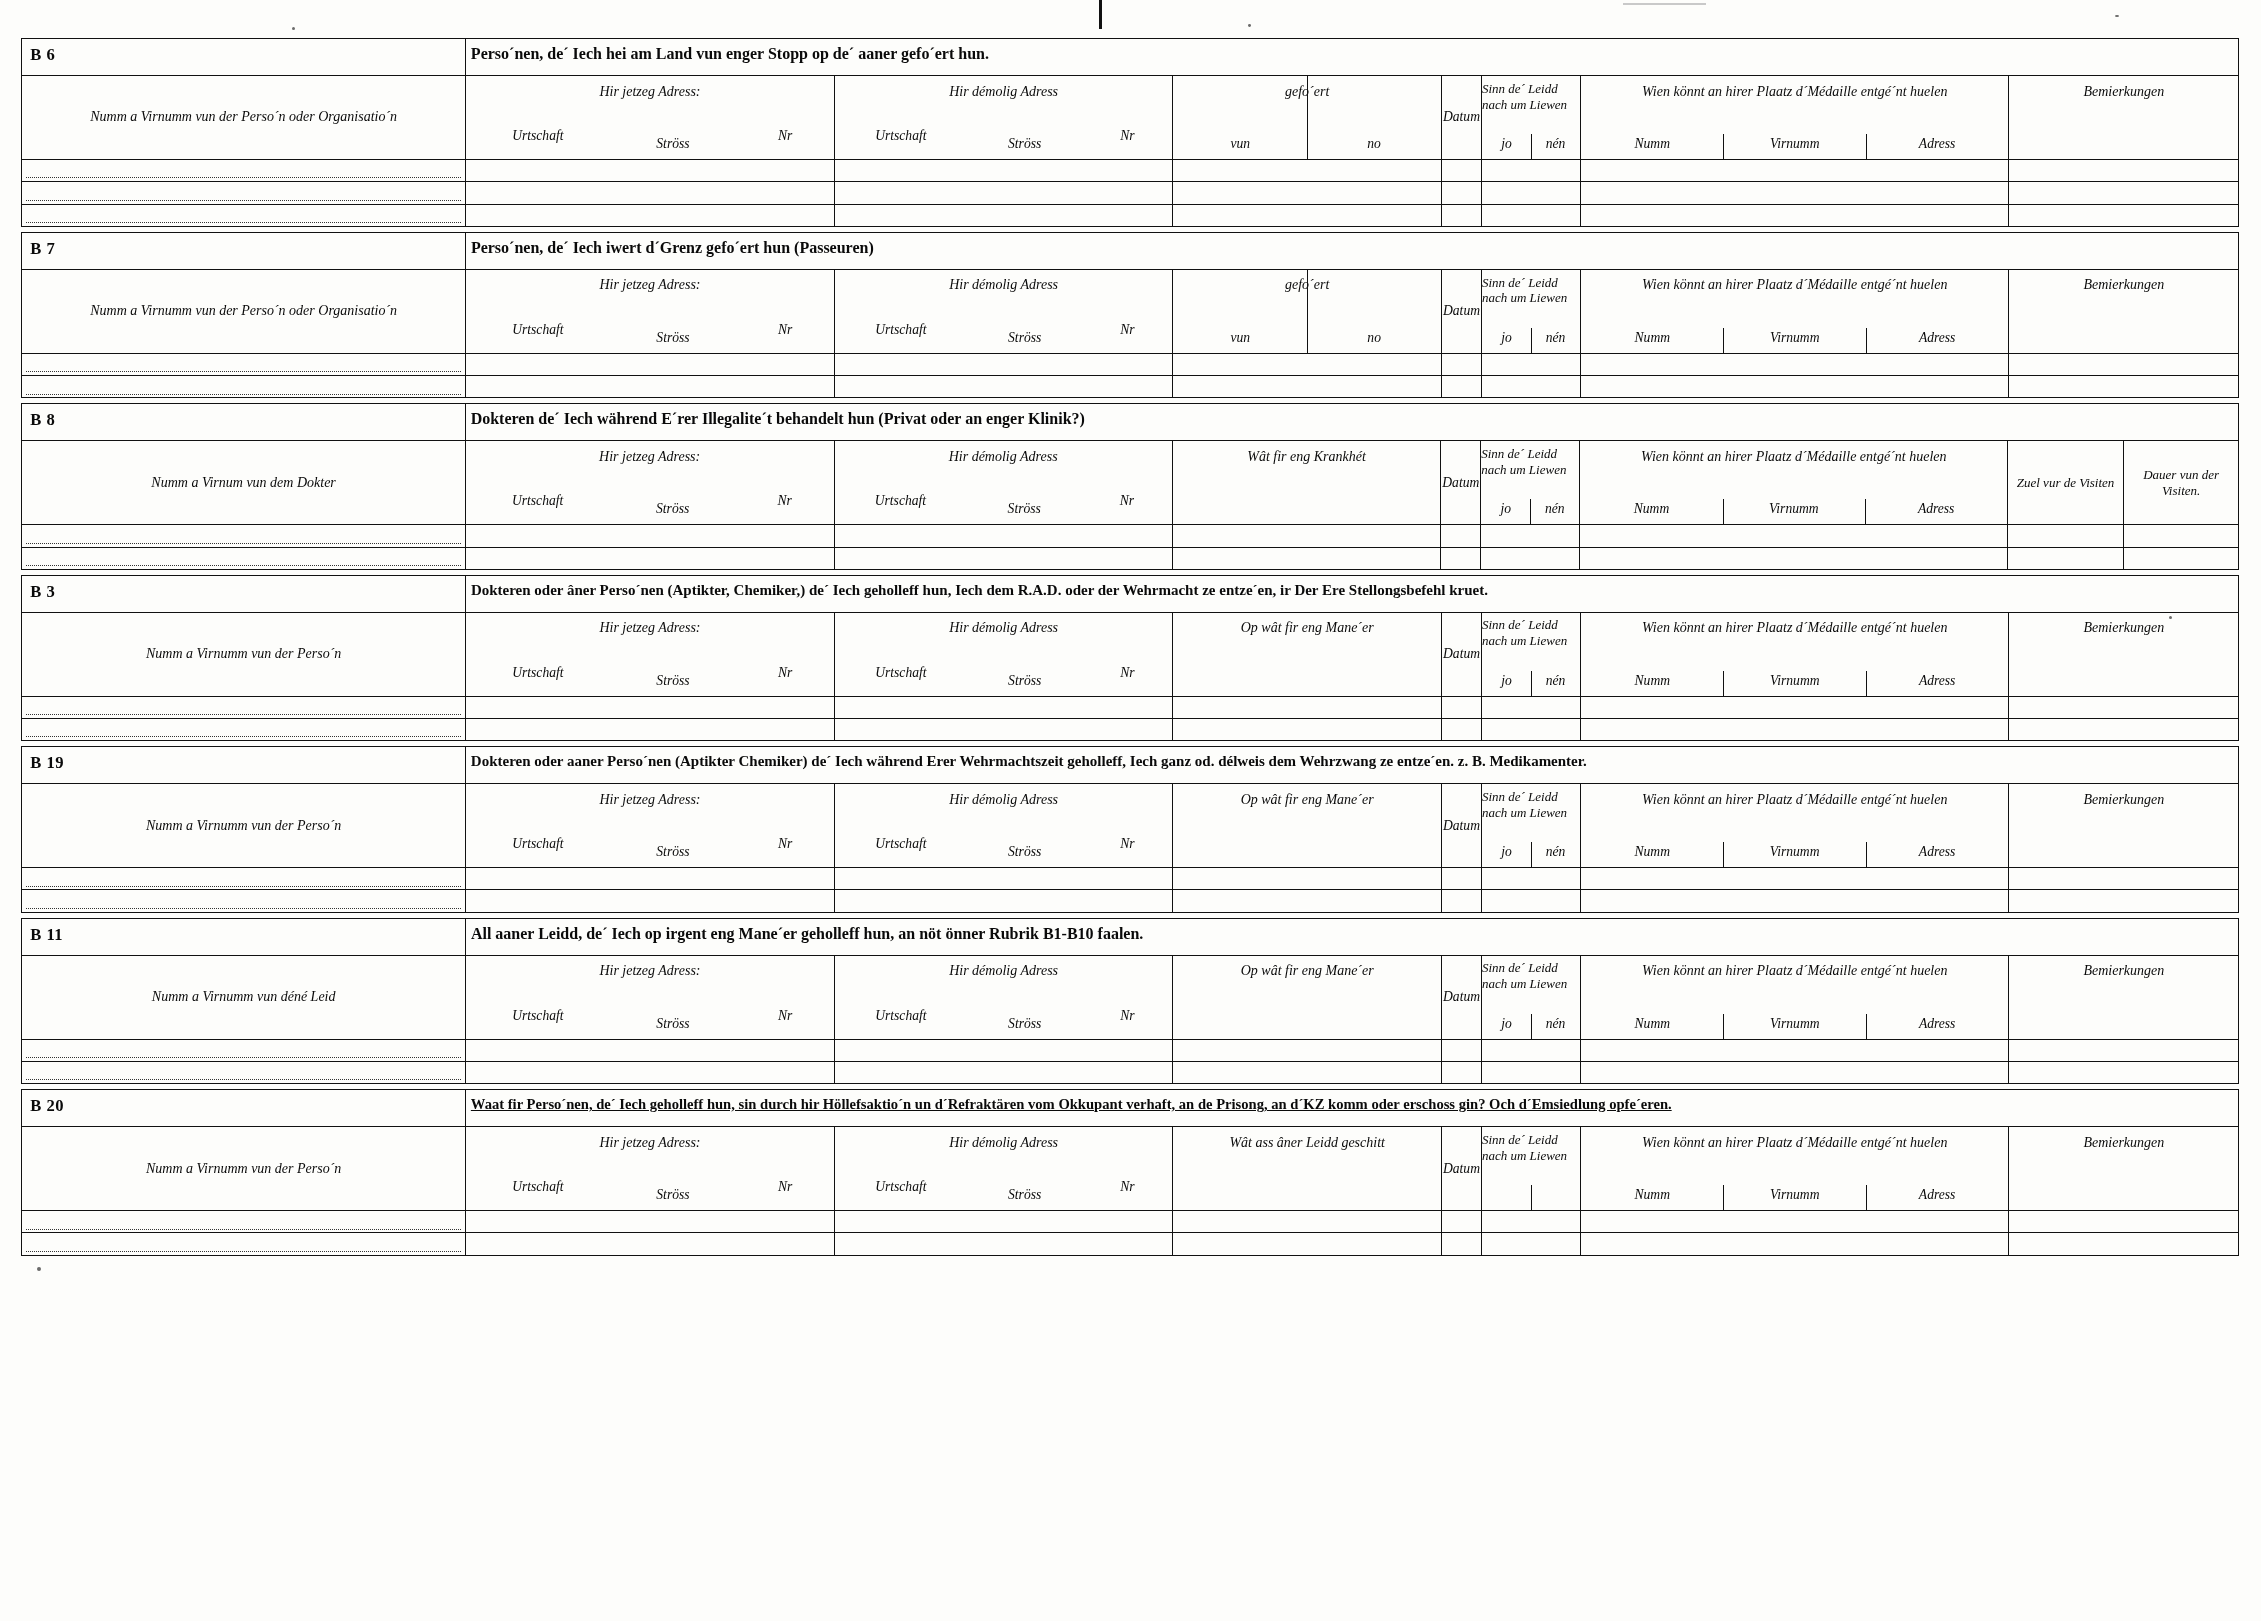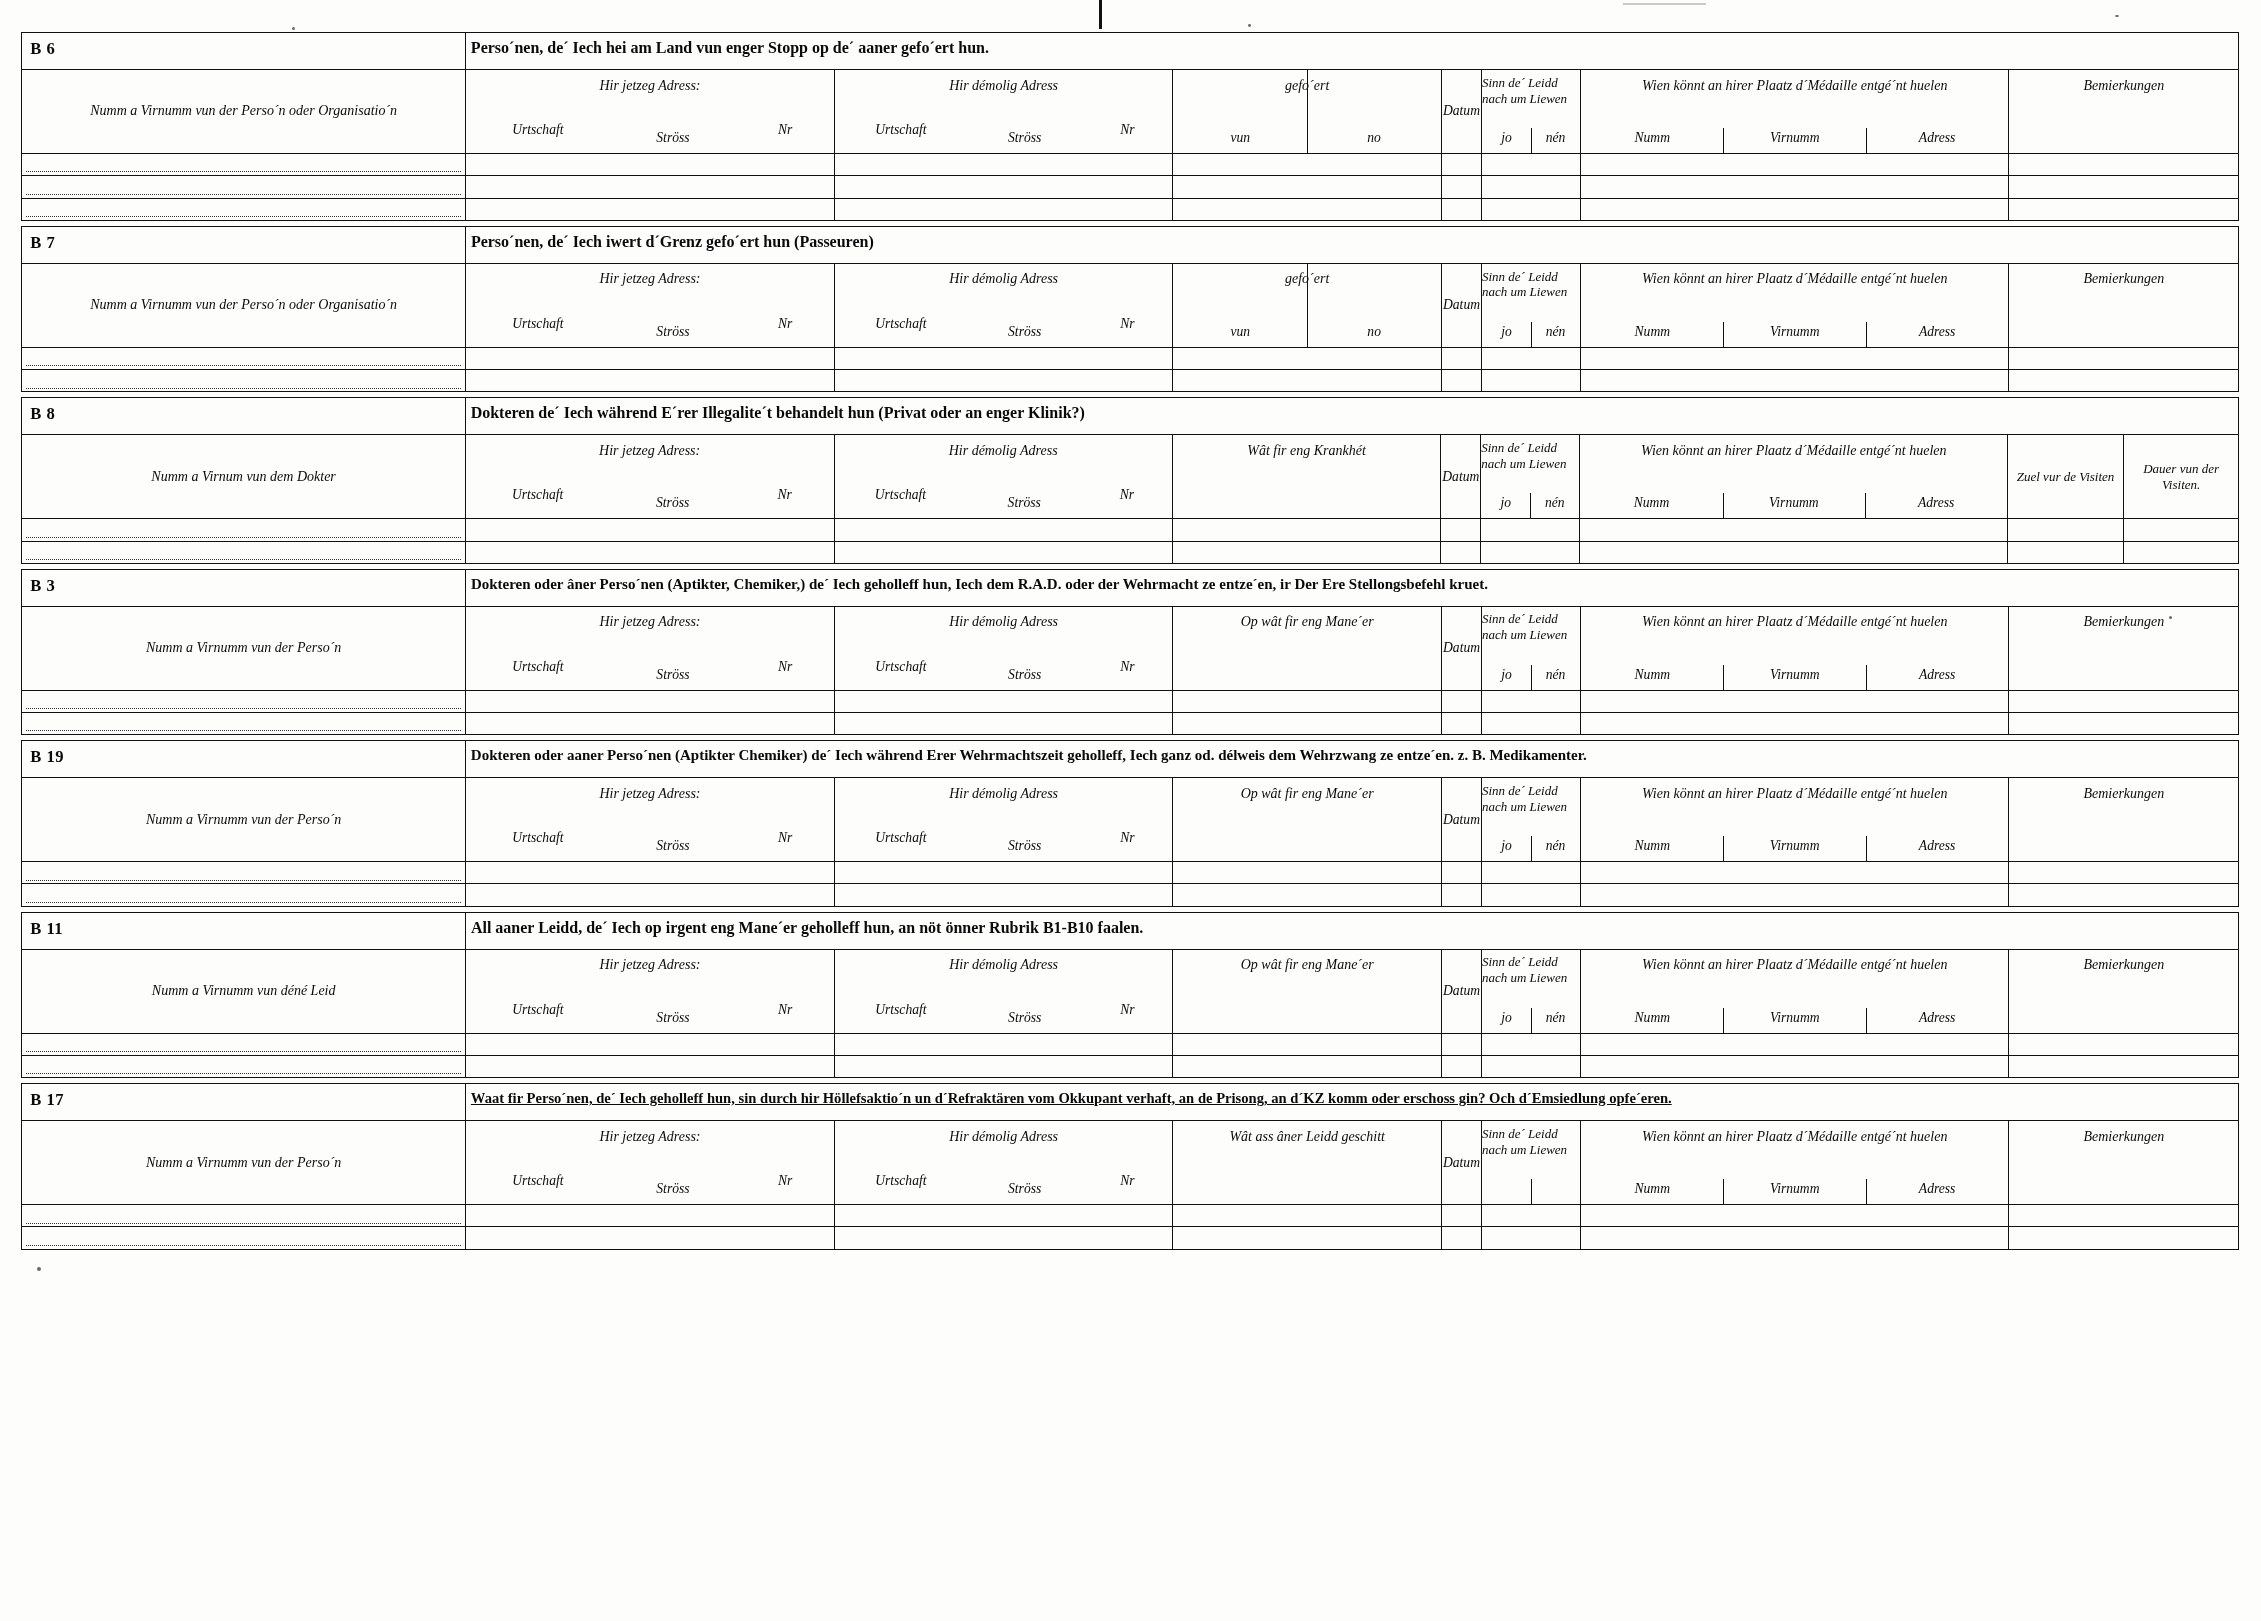--- a/index.html
+++ b/index.html
@@ -21,21 +21,21 @@
     background: #fdfdfb;
   }
   
   .stray {
     position: absolute;
     background: #111;
   }
   .form-wrap {
     position: absolute;
     left: 21.4px;
-    top: 32px;
+    top: 38px;
     width: 1808px;
   }
   table.section {
     border-collapse: collapse;
     table-layout: fixed;
     width: 2218px;
     border: 1.9px solid #111;
     margin-bottom: 0px;
   }
   table.section td {
@@ -1052,21 +1052,21 @@
         <col style="width:361px">
         <col style="width:331px">
         <col style="width:263px">
         <col style="width:39px">
         <col style="width:97px">
         <col style="width:419px">
         <col style="width:225px">
       </colgroup>
       <tbody>
           <tr>
-        <td class="code-cell">B 17</td>
+        <td class="code-cell">B 20</td>
         <td class="title-cell" colspan="7">
               <span class="inner" style="font-size:14.6px;text-decoration:underline;">Waat fir Perso´nen, de´ Iech geholleff hun, sin durch hir Höllefsaktio´n un d´Refraktären vom Okkupant verhaft, an de Prisong, an d´KZ komm oder  erschoss gin? Och d´Emsiedlung opfe´eren.</span>
             </td>
       </tr>
       <tr>
         <td class="hdr">
           <div class="cellrel">
                 <span class="mid">Numm a Virnumm vun der Perso´n</span>
               </div>
         </td>

